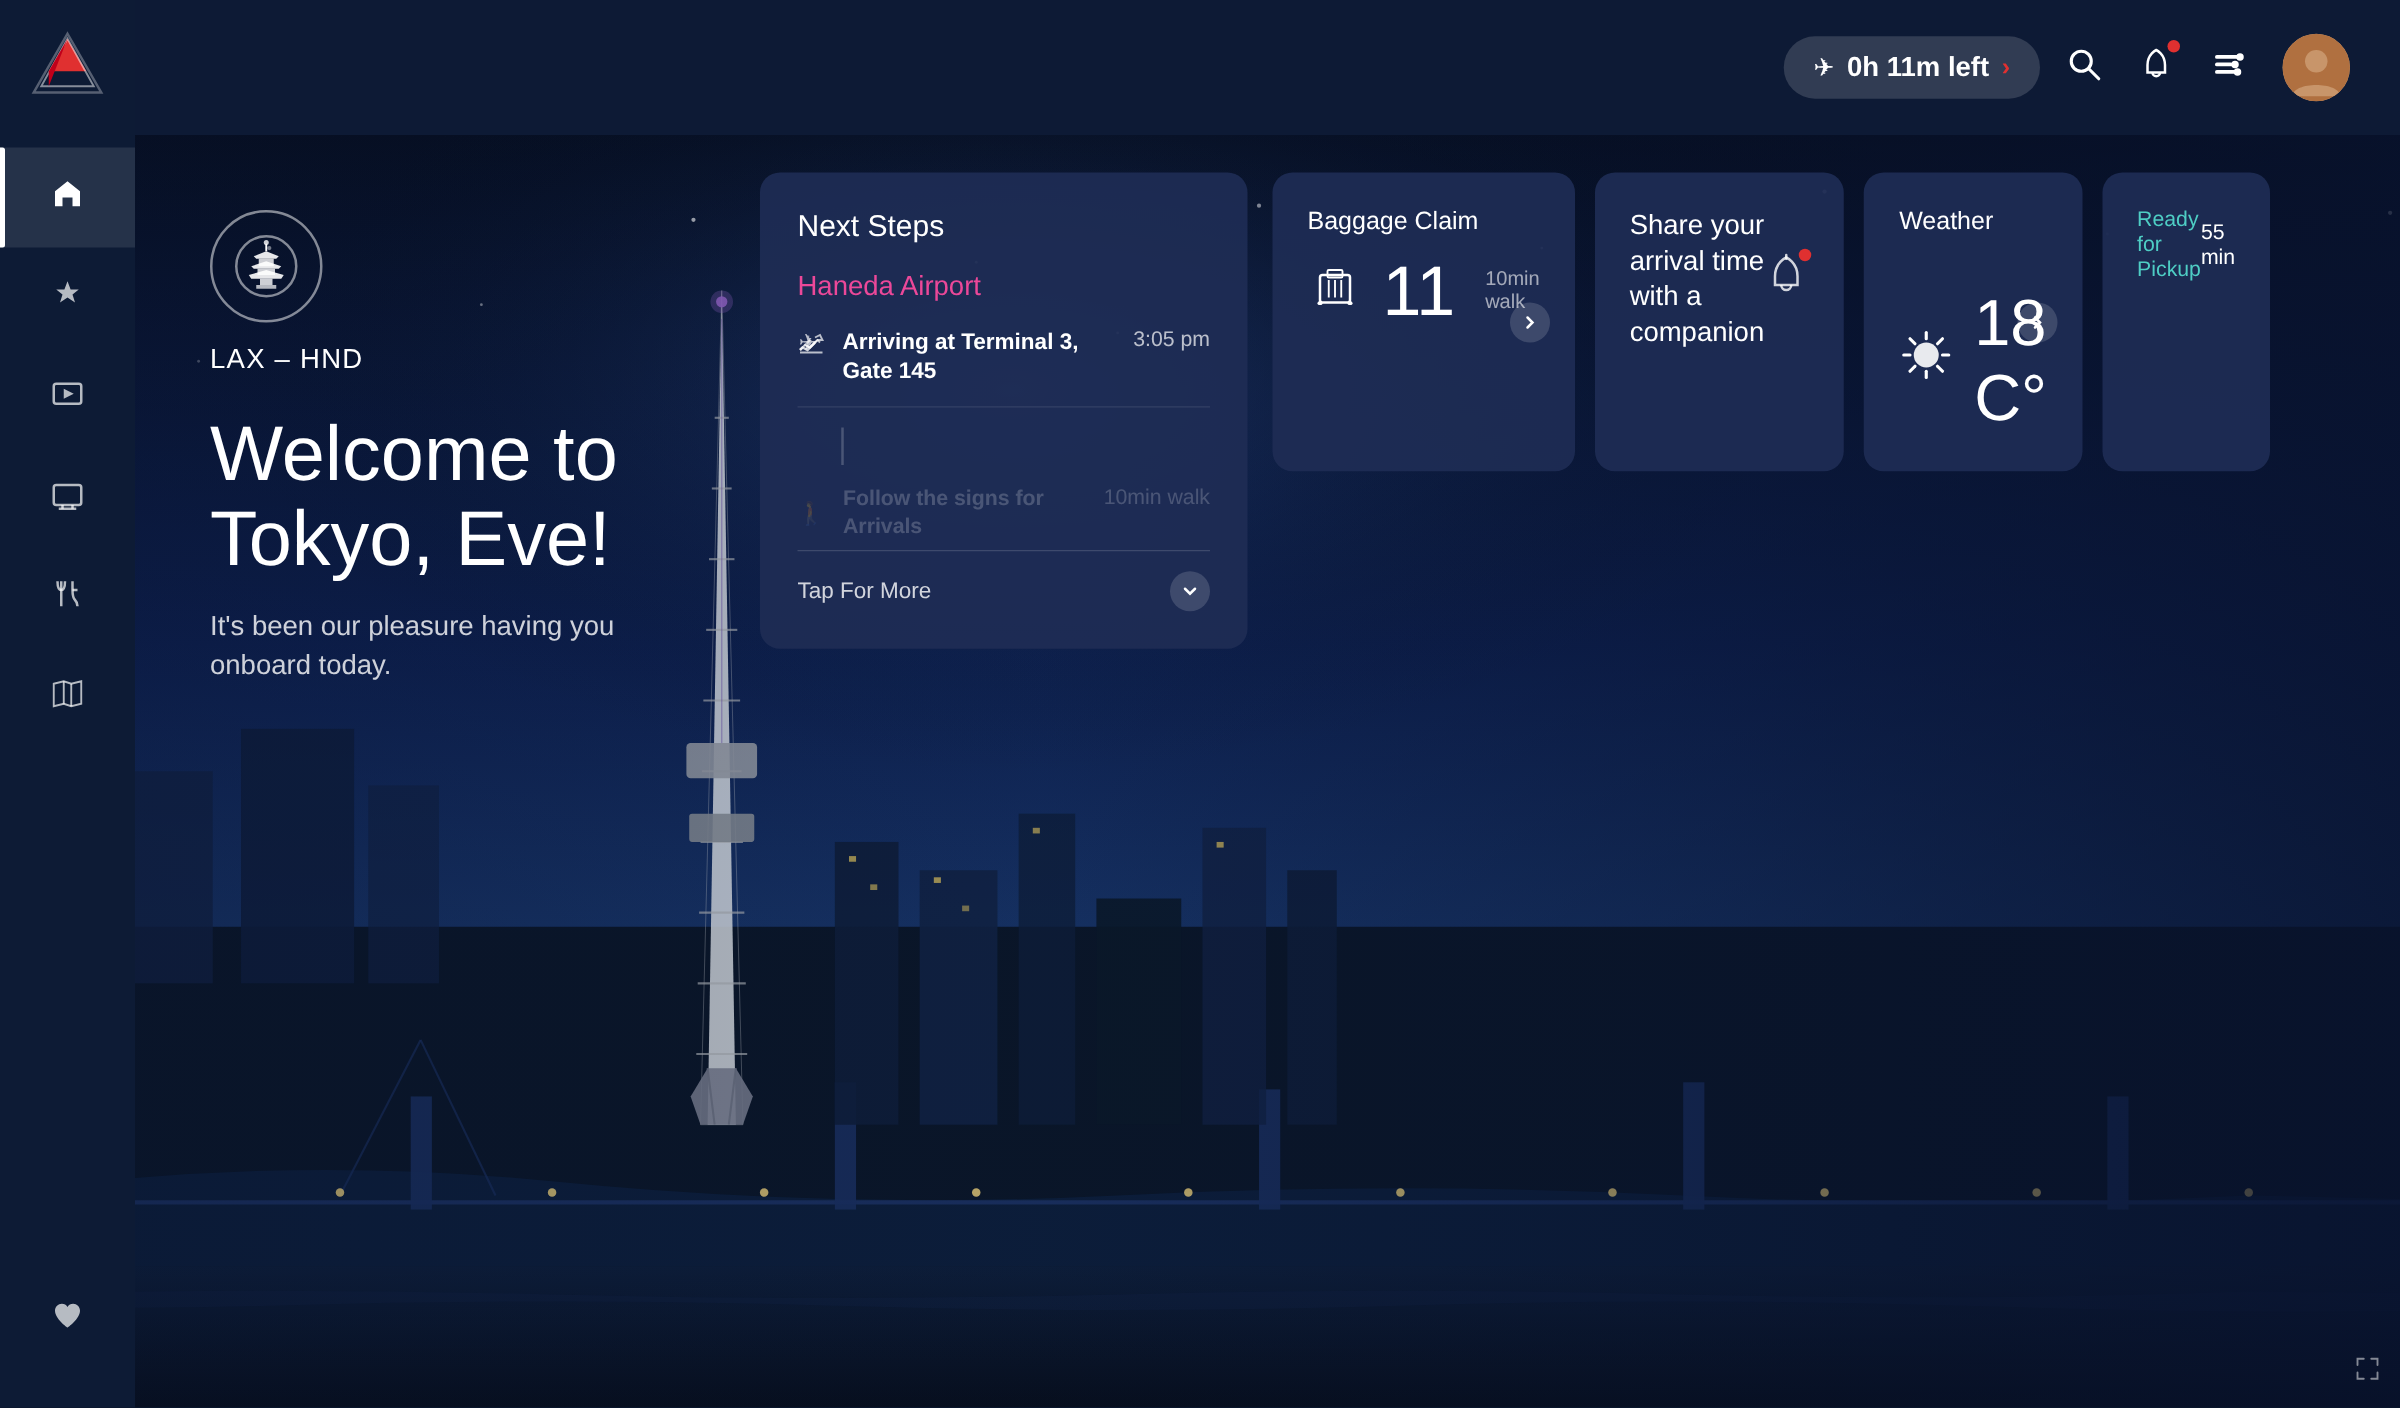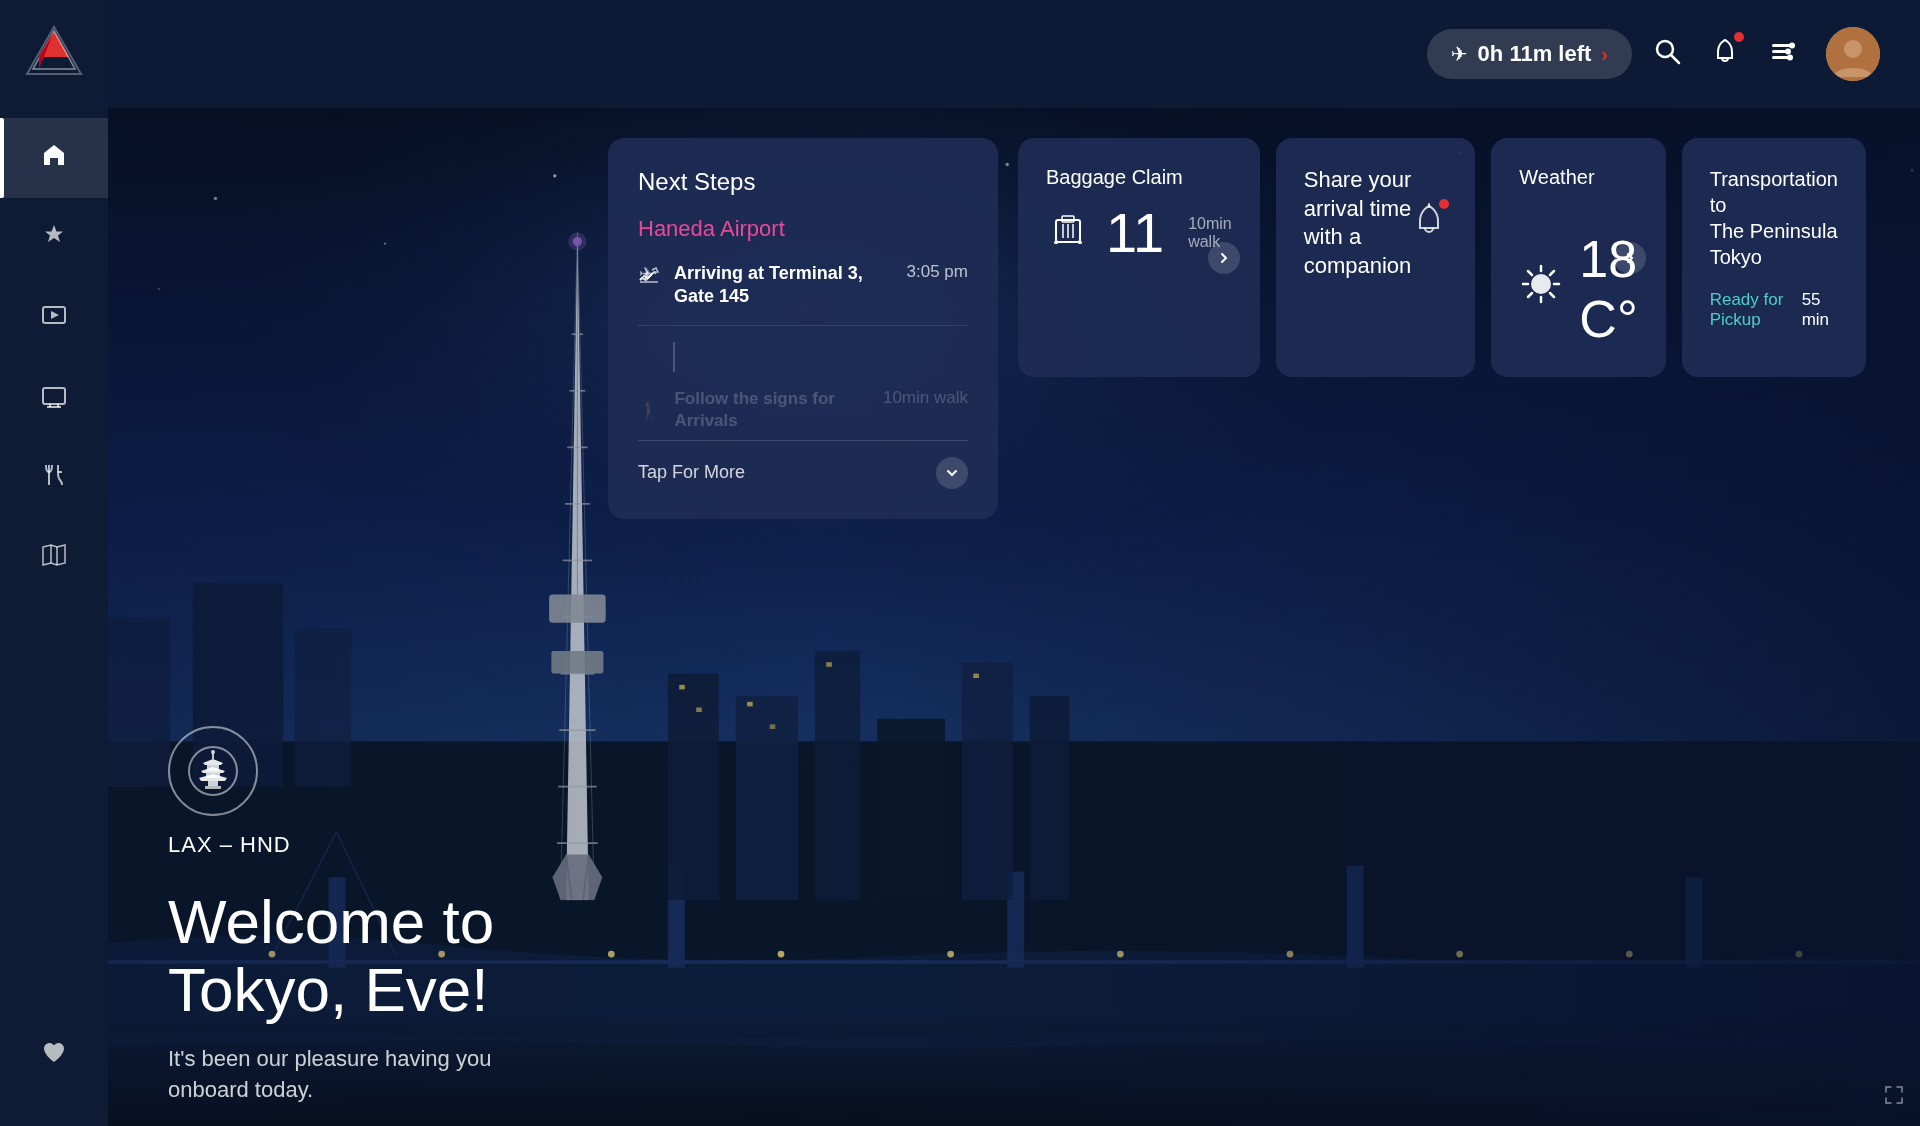--- a/index.html
+++ b/index.html
@@ -212,24 +212,24 @@
       inset: 0;
       z-index: 0;
       background: 
         linear-gradient(to bottom, #071428 0%, #0d2050 20%, #1a3a6e 40%, #0d2855 60%, #091c3d 80%, #060e1f 100%);
     }
 
     
     .left-content {
       position: relative;
       z-index: 2;
-      padding: 60px 40px 20px 60px;
+      padding: 60px 40px 40px 60px;
       display: flex;
       flex-direction: column;
-      justify-content: flex-end;
+      justify-content: flex-start;
       width: 500px;
       flex-shrink: 0;
     }
 
     .route-icon-wrap {
       margin-bottom: 16px;
     }
 
     .temple-icon {
       width: 90px;
@@ -925,24 +925,20 @@
               <span class="weather-temp">18 C°</span>
             </div>
             <div class="card-arrow">
               <svg width="14" height="14" viewBox="0 0 14 14" fill="none">
                 <path d="M5 3L9 7L5 11" stroke="white" stroke-width="2" stroke-linecap="round"></path>
               </svg>
             </div>
           </div>
 
           <div class="small-card">
-            <div class="transport-card-title">
-              <span>Transportation to</span><br>
-              <span>The Peninsula Tokyo</span>
-            </div>
             <div class="transport-footer">
               <span class="ready-text">Ready for Pickup</span>
               <span class="duration-text">55 min</span>
             </div>
           </div>
 
         </div>
       </div>
     </div>
 

